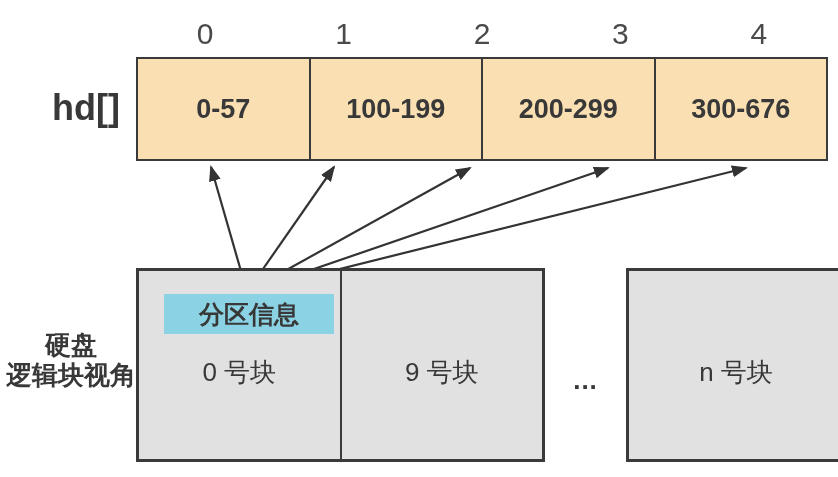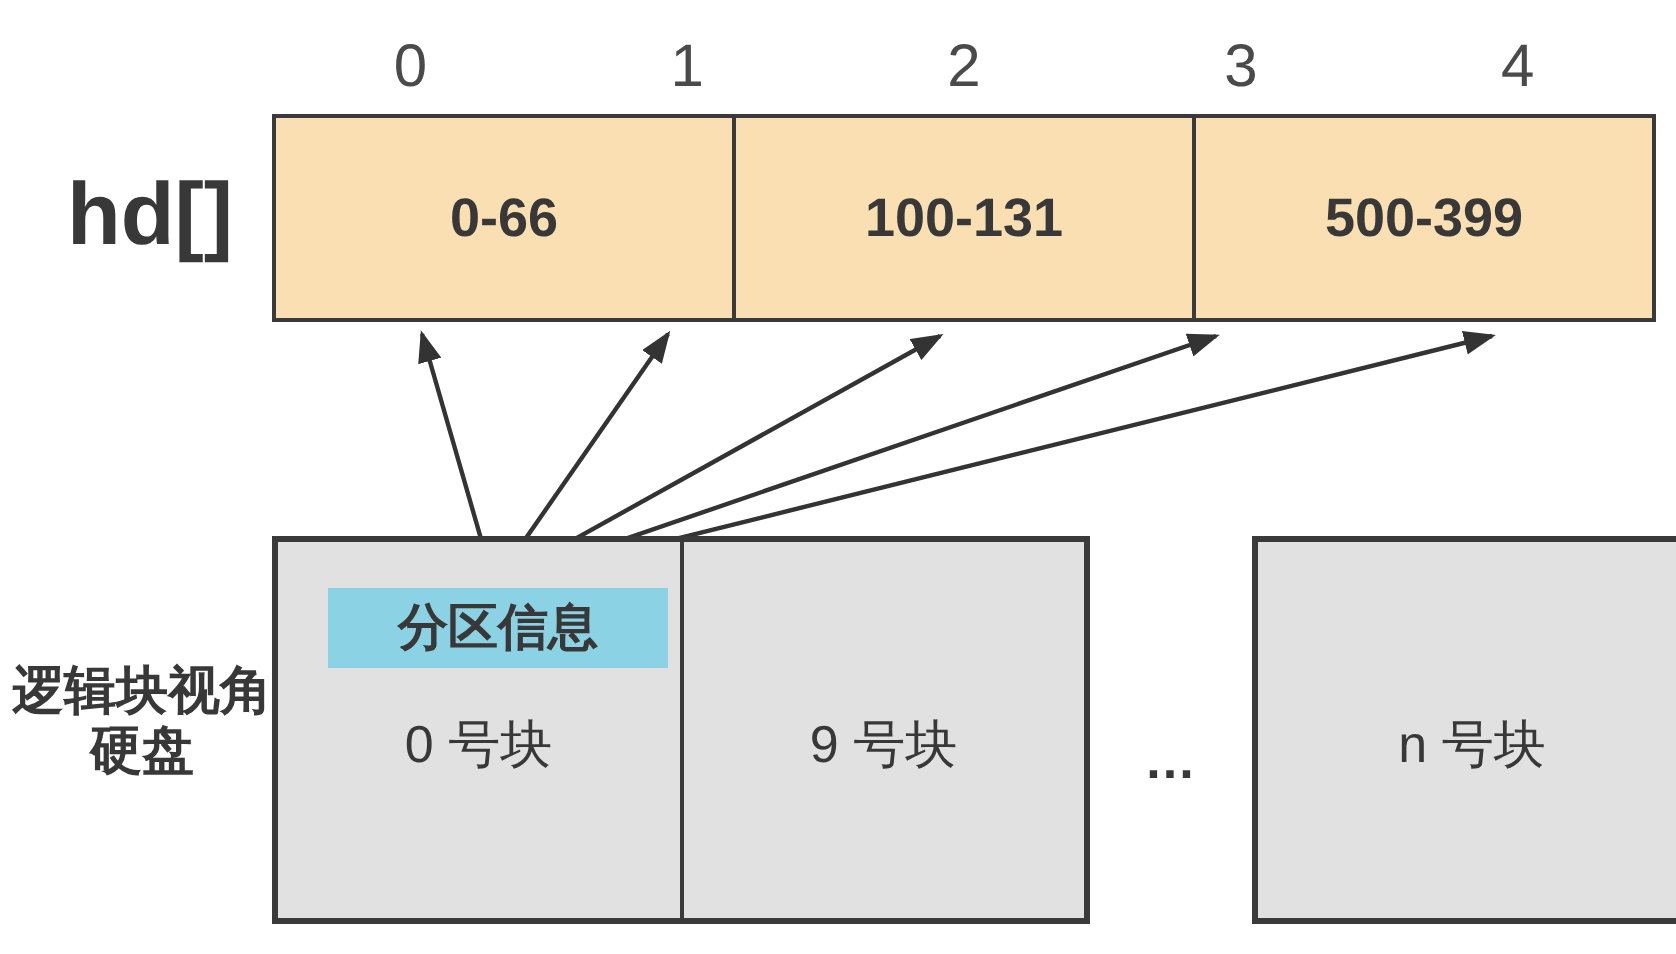--- a/index.html
+++ b/index.html
@@ -5,22 +5,22 @@
   :root{
     --array-fill:#F9DFB1; --array-border:#3A3A3A;
     --block-fill:#E1E1E1; --block-border:#3A3A3A;
     --tag-fill:#8BD3E4; --text-dark:#383838;
     --index-color:#4A4A4A; --arrow-color:#333333; --background:#FFFFFF;
   }
   html,body{margin:0;padding:0;}
   body{background:var(--background);font-family:"Liberation Sans","DejaVu Sans",sans-serif;}
   .stage{position:relative;width:838px;height:477px;background:var(--background);overflow:hidden;}
 
-  .hd-label{position:absolute;left:30px;top:90px;width:90px;text-align:center;
-    font-size:44px;font-weight:700;color:var(--text-dark);line-height:36px;}
+  .hd-label{position:absolute;left:30px;top:90px;width:90px;text-align:right;
+    font-size:36px;font-weight:700;color:var(--text-dark);line-height:36px;}
 
   .indices{position:absolute;left:136px;top:16px;width:692px;display:flex;}
   .indices .idx{flex:1;text-align:center;font-size:30px;line-height:36px;color:var(--index-color);}
 
   .array{position:absolute;left:136px;top:57px;width:692px;height:104px;
     box-sizing:border-box;border:2px solid var(--array-border);display:flex;background:var(--array-fill);}
   .array .cell{flex:1;display:flex;align-items:center;justify-content:center;
     border-left:2px solid var(--array-border);background:var(--array-fill);}
   .array .cell:first-child{border-left:none;}
   .array .cell span{font-size:27px;font-weight:700;color:var(--text-dark);}
@@ -57,46 +57,49 @@
   <div class="indices">
     <div class="idx">0</div>
     <div class="idx">1</div>
     <div class="idx">2</div>
     <div class="idx">3</div>
     <div class="idx">4</div>
   </div>
 
   <div class="array">
     <div class="cell">
-        <span>0-66</span>
+        <span>0-57</span>
       </div>
     <div class="cell">
-        <span>100-131</span>
+        <span>100-199</span>
       </div>
     <div class="cell">
-        <span>500-399</span>
+        <span>200-299</span>
+      </div>
+    <div class="cell">
+        <span>300-676</span>
       </div>
   </div>
 
   <svg class="arrows" viewBox="0 0 838 477">
     <defs>
       <marker id="ah" markerUnits="userSpaceOnUse" markerWidth="16" markerHeight="12" refX="14" refY="6" orient="auto">
         <path d="M0,0 L16,6 L0,12 Z" fill="#333333"></path>
       </marker>
     </defs>
     <line x1="247" y1="292" x2="211" y2="167" stroke="#333333" stroke-width="2.2" marker-end="url(#ah)"></line>
     <line x1="247" y1="292" x2="334" y2="167" stroke="#333333" stroke-width="2.2" marker-end="url(#ah)"></line>
     <line x1="247" y1="292" x2="470" y2="168" stroke="#333333" stroke-width="2.2" marker-end="url(#ah)"></line>
     <line x1="247" y1="292" x2="608" y2="168" stroke="#333333" stroke-width="2.2" marker-end="url(#ah)"></line>
     <line x1="247" y1="292" x2="746" y2="168" stroke="#333333" stroke-width="2.2" marker-end="url(#ah)"></line>
   </svg>
 
   <div class="disk-label">
+    <div>硬盘</div>
     <div>逻辑块视角</div>
-    <div>硬盘</div>
   </div>
 
   <div class="block-pair">
     <div class="half">
       <div class="tag">分区信息</div>
       <div class="block-label">0 号块</div>
     </div>
     <div class="half right">
       <div class="block-label">9 号块</div>
     </div>

